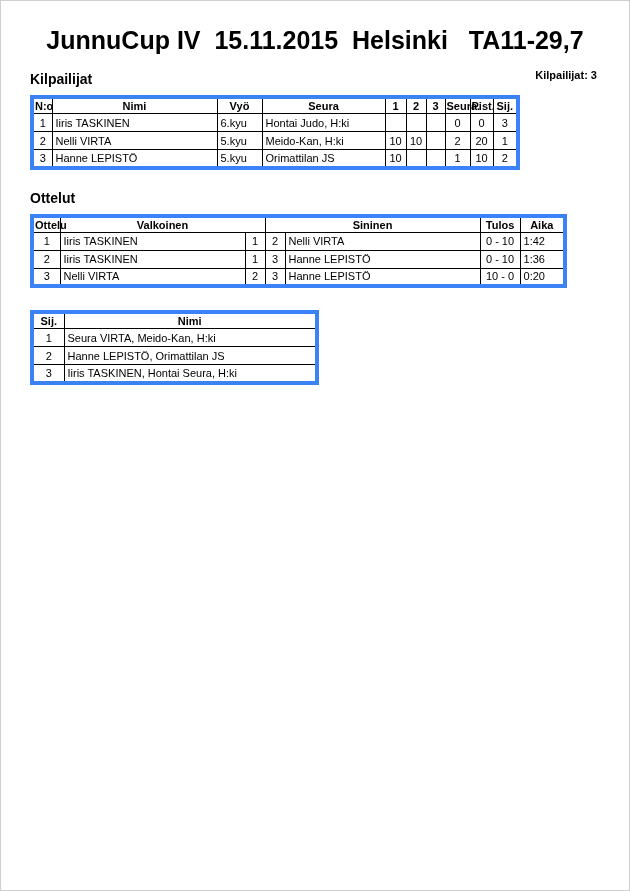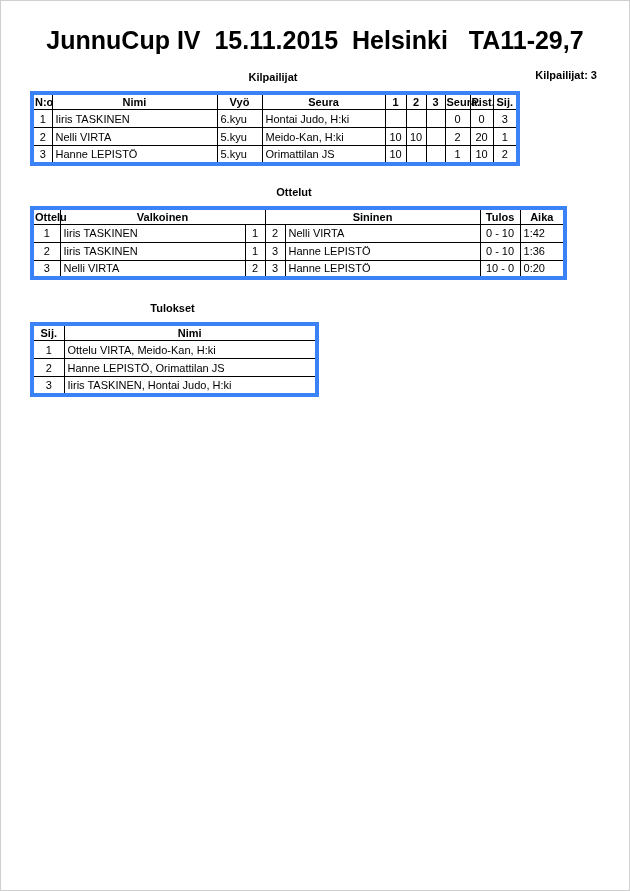--- a/index.html
+++ b/index.html
@@ -21,22 +21,22 @@
   }
   .count-label {
     position: absolute; top: 69px; right: 33px;
     font-size: 11px; font-weight: bold;
   }
   .section { margin-left: 30px; }
   .sec-kilpailijat { width: 486px; margin-top: 16px; }
   .sec-ottelut    { width: 528px; margin-top: 20px; }
   .sec-tulokset   { width: 285px; margin-top: 22px; }
   .sec-heading {
-    text-align: center;
-    font-size: 11px; font-weight: bold;
+    text-align: left;
+    font-size: 14px; font-weight: bold;
     margin: 12px 0 8px 0;
   }
   table {
     border-collapse: collapse;
     table-layout: fixed;
     border: 4px solid #3b82f6;
     width: 100%;
   }
   th, td {
     border: 1px solid #000;
@@ -172,40 +172,39 @@
         <td class="ac">3</td>
         <td class="al">Hanne LEPISTÖ</td>
         <td class="ac">10 - 0</td>
         <td class="al">0:20</td>
       </tr>
     </tbody>
   </table>
 </div>
 
 <div class="section sec-tulokset">
-  <div class="sec-heading">Tulokset</div>
   <table>
     <colgroup>
       <col style="width:32px">
         <col style="width:253px">
     </colgroup>
     <thead>
       <tr>
         <th>Sij.</th>
         <th>Nimi</th>
       </tr>
     </thead>
     <tbody>
       <tr>
         <td class="ac">1</td>
-        <td class="al">Ottelu VIRTA, Meido-Kan, H:ki</td>
+        <td class="al">Seura VIRTA, Meido-Kan, H:ki</td>
       </tr>
       <tr>
         <td class="ac">2</td>
         <td class="al">Hanne LEPISTÖ, Orimattilan JS</td>
       </tr>
       <tr>
         <td class="ac">3</td>
-        <td class="al">Iiris TASKINEN, Hontai Judo, H:ki</td>
+        <td class="al">Iiris TASKINEN, Hontai Seura, H:ki</td>
       </tr>
     </tbody>
   </table>
 </div>
 
 </body></html>

